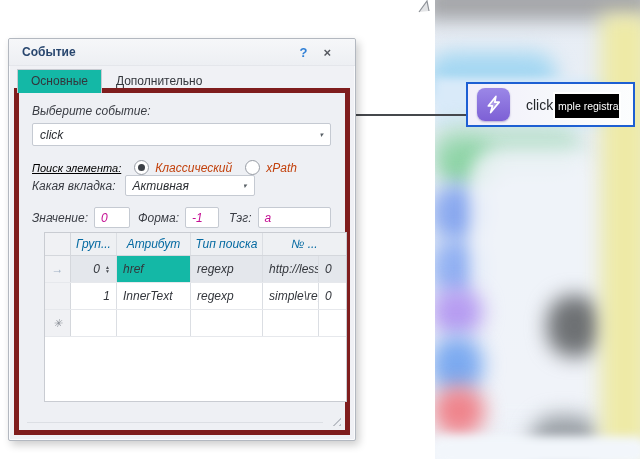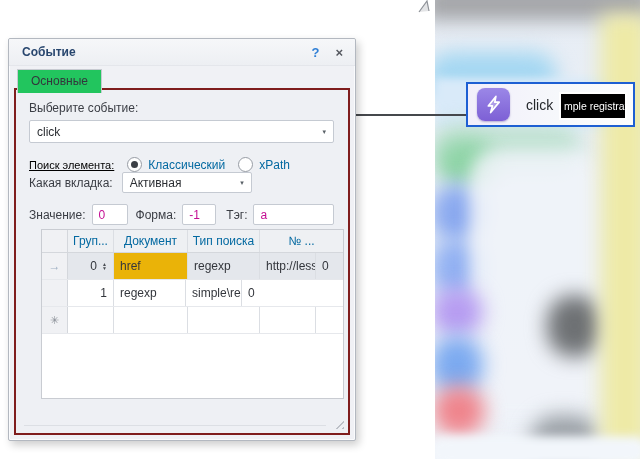--- a/index.html
+++ b/index.html
@@ -30,55 +30,55 @@
   .b-white-bottom{left:-6px;top:436px;width:220px;height:30px;background:#f2f6fb;filter:blur(5px);}
 
   
   .element-card{position:absolute;left:466px;top:82px;width:169px;height:45px;box-sizing:border-box;
     border:2px solid #1d5fd3;background:linear-gradient(90deg,#f2effb 0%,#f6f8fb 55%,#fcfdfe 100%);
     display:flex;align-items:center;z-index:5;}
   .card-icon{width:33px;height:33px;margin-left:9px;border-radius:8px;flex:0 0 auto;
     background:linear-gradient(180deg,#9b87e7 0%,#7d60d5 100%);
     display:flex;align-items:center;justify-content:center;box-shadow:0 1px 2px rgba(60,40,140,.35);}
   .card-label{margin-left:16px;font-size:14px;color:#25282c;}
-  .card-tooltip{position:absolute;right:6px;top:8px;width:58px;height:16px;overflow:hidden;white-space:nowrap;
+  .card-tooltip{position:absolute;right:12px;top:8px;width:58px;height:16px;overflow:hidden;white-space:nowrap;
     background:#000;color:#fff;font-size:10.5px;line-height:16px;padding:4px 3px;border:2px solid #fff;}
 
   .cursor-frag{position:absolute;left:417px;top:0;width:18px;height:13px;z-index:2;}
 
   
   .dialog{position:absolute;left:8px;top:38px;width:348px;height:403px;box-sizing:border-box;
     background:#f0f1f5;border:1px solid #b3b8c0;border-radius:2px;z-index:6;
     box-shadow:3px 4px 9px rgba(0,0,0,.20), inset 0 0 0 1px #fafbfd;}
-  .titlebar{height:26px;display:flex;align-items:center;padding:0 12px 0 13px;
+  .titlebar{height:26px;display:flex;align-items:center;padding:0 24px 0 13px;
     background:linear-gradient(#f6f7f9,#edeff3);border-bottom:1px solid #e4e6eb;border-radius:2px 2px 0 0;}
   .title{flex:1;font-size:12px;font-weight:bold;color:#28466e;}
   .btn-help{color:#2f7fd6;font-size:13px;font-weight:bold;margin-right:16px;cursor:default;}
   .btn-close{color:#55585f;font-size:13px;font-weight:bold;cursor:default;}
 
   .tabs{display:flex;padding-left:8px;margin-top:3px;position:relative;z-index:2;}
   .tab{font-size:12px;color:#33363c;padding:4px 13px 5px;border:1px solid transparent;border-bottom:none;}
-  .tab.active{background:#22c55e;border-color:#c7cad1;}
-  .tabpage{position:absolute;left:5px;top:49px;right:5px;bottom:5px;border:2px solid #7f1d1d;
-    background:#eef0f4;padding:8px 14px 16px 13px;box-sizing:border-box;}
+  .tab.active{background:#14b8a6;border-color:#c7cad1;}
+  .tabpage{position:absolute;left:5px;top:49px;right:5px;bottom:5px;border:5px solid #7f1d1d;
+    background:#eef0f4;padding:8px 14px 16px 13px;box-sizing:border-box;font-style:italic;}
 
   .lbl{font-size:12px;color:#3a3d44;}
   .combo{height:21px;background:#fff;border:1px solid #c5cad2;border-radius:2px;display:flex;
     align-items:center;padding:0 7px;font-size:12px;color:#2b2e33;}
   .combo .arrow{margin-left:auto;font-size:7px;color:#596066;}
   .combo-event{margin-top:4px;}
 
   .row{display:flex;align-items:center;}
   .row-radios{margin-top:14px;}
   .link{font-size:11px;color:#000000;text-decoration:underline;}
   .radio{width:13px;height:13px;border:1px solid #979ca4;border-radius:50%;background:#fff;
     position:relative;margin:0 6px 0 13px;flex:0 0 auto;}
   .radio.checked::after{content:"";position:absolute;left:3px;top:3px;right:3px;bottom:3px;
     background:#3c4046;border-radius:50%;}
-  .radio-label{font-size:12px;color:#0369a1;}
+  .radio-label{font-size:12px;color:#c2410c;}
 
   .row-whichtab{}
   .combo-tab{width:130px;margin-left:9px;box-sizing:border-box;}
 
   .row-fields{margin-top:11px;}
   .tb{height:21px;box-sizing:border-box;border:1px solid #c5cad2;border-radius:2px;background:#fff;
     font-size:12px;color:#c40f93;padding:0 6px;display:flex;align-items:center;}
   .tb-doc{width:36px;margin-left:6px;}
   .tb-form{width:34px;margin-left:6px;}
   .tb-tag{flex:1;margin-left:6px;}
@@ -95,21 +95,21 @@
     color:#9fb0c4;font-size:12px;padding:0;}
   .c-group{width:46px;justify-content:flex-end;}
   .c-attr{width:74px;}
   .c-type{width:72px;}
   .c-val{width:56px;}
   .c-num{flex:1;border-right:none;}
   .g-head{height:22px;background:#eef0f3;border-bottom:1px solid #d4d7dc;color:#0369a1;}
   .g-head .g-cell{justify-content:center;}
   .g-body-row{height:26px;border-bottom:1px solid #e6e8ec;}
   .g-body-row.selected{background:#e4e7ec;}
-  .g-body-row.selected .c-attr{background:#eab308;}
+  .g-body-row.selected .c-attr{background:#14b8a6;}
   .spin{display:flex;flex-direction:column;margin-left:5px;font-size:5px;line-height:4px;color:#4a4e54;}
   .c-newmarker{color:#8b9098;font-size:11px;}
   .g-filler{flex:1;background:#fff;}
 
   .statusline{position:absolute;left:8px;right:22px;bottom:7px;height:0;border-top:1px solid #dcdfe4;}
   .grip{position:absolute;right:4px;bottom:4px;width:12px;height:12px;
     background:repeating-linear-gradient(-45deg,#bcc0c7 0 1.5px,transparent 1.5px 4.5px);
     clip-path:polygon(100% 0,100% 100%,0 100%);cursor:nwse-resize;}
 </style>
 </head>
@@ -153,20 +153,21 @@
 
   <div class="dialog">
     <div class="titlebar">
       <span class="title">Событие</span>
       <span class="btn-help">?</span>
       <span class="btn-close">×</span>
     </div>
 
     <div class="tabs">
       <div class="tab active">Основные</div>
+      <div class="tab">Дополнительно</div>
     </div>
 
     <div class="tabpage">
 
       <span class="lbl">Выберите событие:</span>
       <div class="combo combo-event">
         <span>click</span>
         <span class="arrow">▾</span>
       </div>
 
@@ -201,21 +202,21 @@
         <div class="tb tb-tag">
           <span>a</span>
         </div>
       </div>
 
 
       <div class="grid">
         <div class="g-row g-head">
           <div class="g-cell c-marker"></div>
           <div class="g-cell c-group">Груп...</div>
-          <div class="g-cell c-attr">Документ</div>
+          <div class="g-cell c-attr">Атрибут</div>
           <div class="g-cell c-type">Тип поиска</div>
           <div class="g-cell c-num">№ ...</div>
         </div>
 
         <div class="g-row g-body-row selected">
           <div class="g-cell c-marker">→</div>
           <div class="g-cell c-group">
             <span>0</span>
             <span class="spin">
               <span>▲</span>
@@ -224,20 +225,21 @@
           </div>
           <div class="g-cell c-attr">href</div>
           <div class="g-cell c-type">regexp</div>
           <div class="g-cell c-val">http://less...</div>
           <div class="g-cell c-num">0</div>
         </div>
 
         <div class="g-row g-body-row">
           <div class="g-cell c-marker"></div>
           <div class="g-cell c-group">1</div>
+          <div class="g-cell c-attr">InnerText</div>
           <div class="g-cell c-type">regexp</div>
           <div class="g-cell c-val">simple\regi...</div>
           <div class="g-cell c-num">0</div>
         </div>
 
         <div class="g-row g-body-row">
           <div class="g-cell c-marker c-newmarker">✳</div>
           <div class="g-cell c-group"></div>
           <div class="g-cell c-attr"></div>
           <div class="g-cell c-type"></div>

